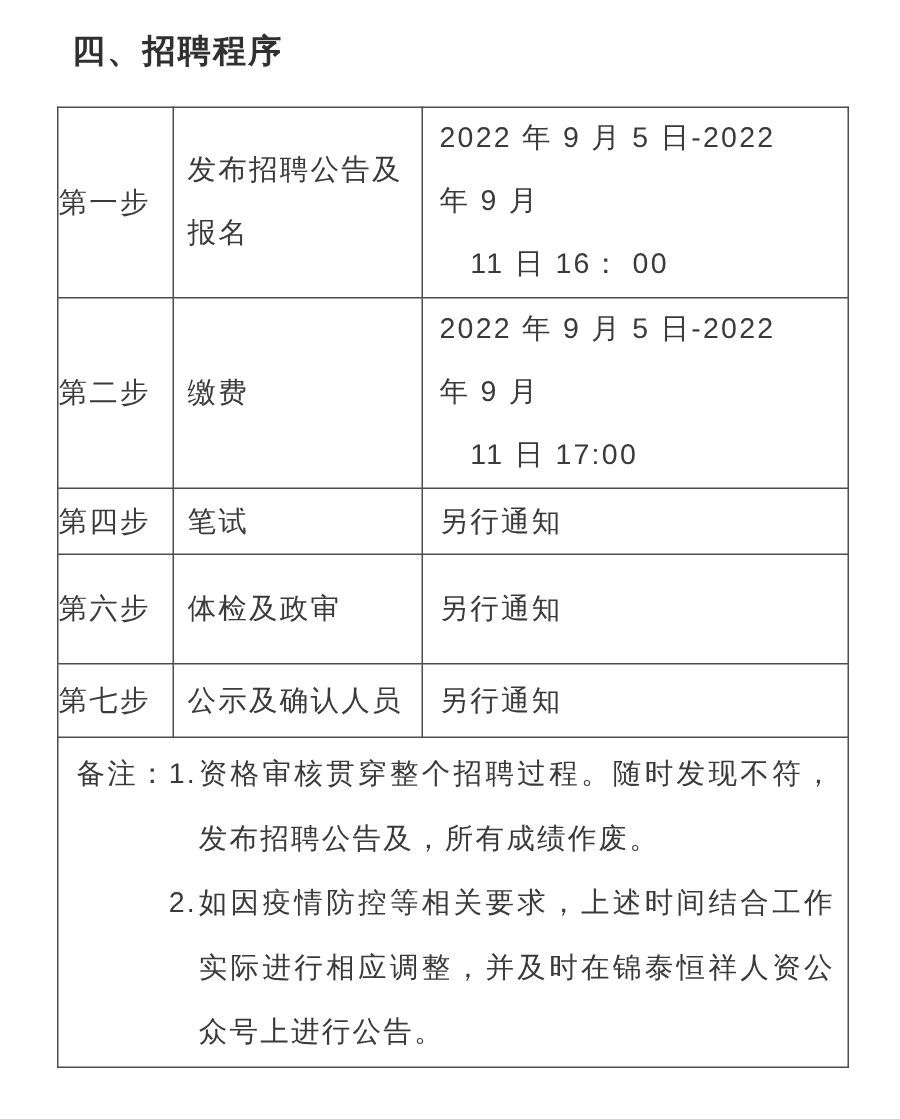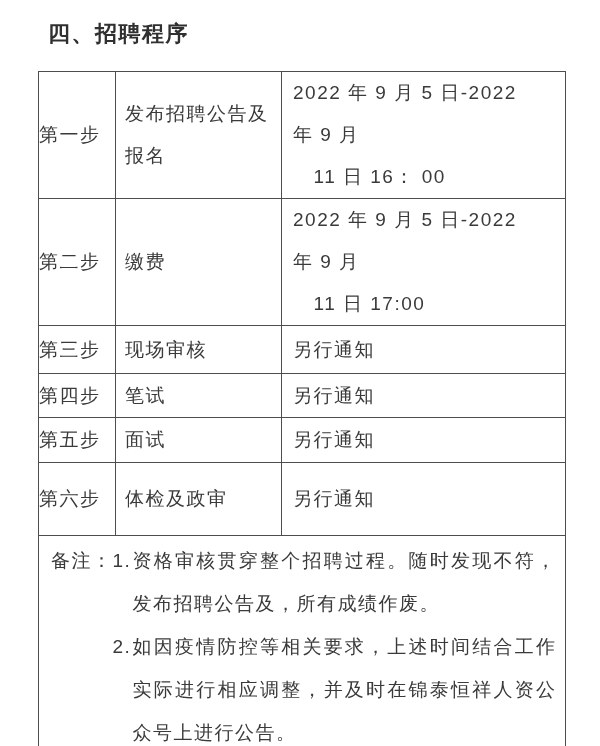--- a/index.html
+++ b/index.html
@@ -99,38 +99,33 @@
 报名</td>
         <td class="c-time two-line time-date">2022 年 9 月 5 日-2022 年 9 月
 　11 日 16： 00</td>
       </tr>
       <tr class="r1">
         <td class="c-step">第二步</td>
         <td class="c-item">缴费</td>
         <td class="c-time two-line time-date">2022 年 9 月 5 日-2022 年 9 月
 　11 日 17:00</td>
       </tr>
-      <tr class="r2">
-        <td class="c-step">第三步</td>
-        <td class="c-item">现场审核</td>
-        <td class="c-time">另行通知</td>
-      </tr>
       <tr class="r3">
         <td class="c-step">第四步</td>
         <td class="c-item">笔试</td>
         <td class="c-time">另行通知</td>
       </tr>
-      <tr class="r4">
-        <td class="c-step">第五步</td>
-        <td class="c-item">面试</td>
-        <td class="c-time">另行通知</td>
-      </tr>
       <tr class="r5">
         <td class="c-step">第六步</td>
         <td class="c-item">体检及政审</td>
+        <td class="c-time">另行通知</td>
+      </tr>
+      <tr class="r6">
+        <td class="c-step">第七步</td>
+        <td class="c-item">公示及确认人员</td>
         <td class="c-time">另行通知</td>
       </tr>
       <tr class="r-notes">
         <td class="c-notes" colspan="3">
           <div class="notes-wrap">
             <span class="notes-label">备注：</span>
             <div class="notes-items">
               <div class="note-item">
                 <span class="note-marker">1.</span>
                 <span class="note-text">资格审核贯穿整个招聘过程。随时发现不符，发布招聘公告及，所有成绩作废。</span>

